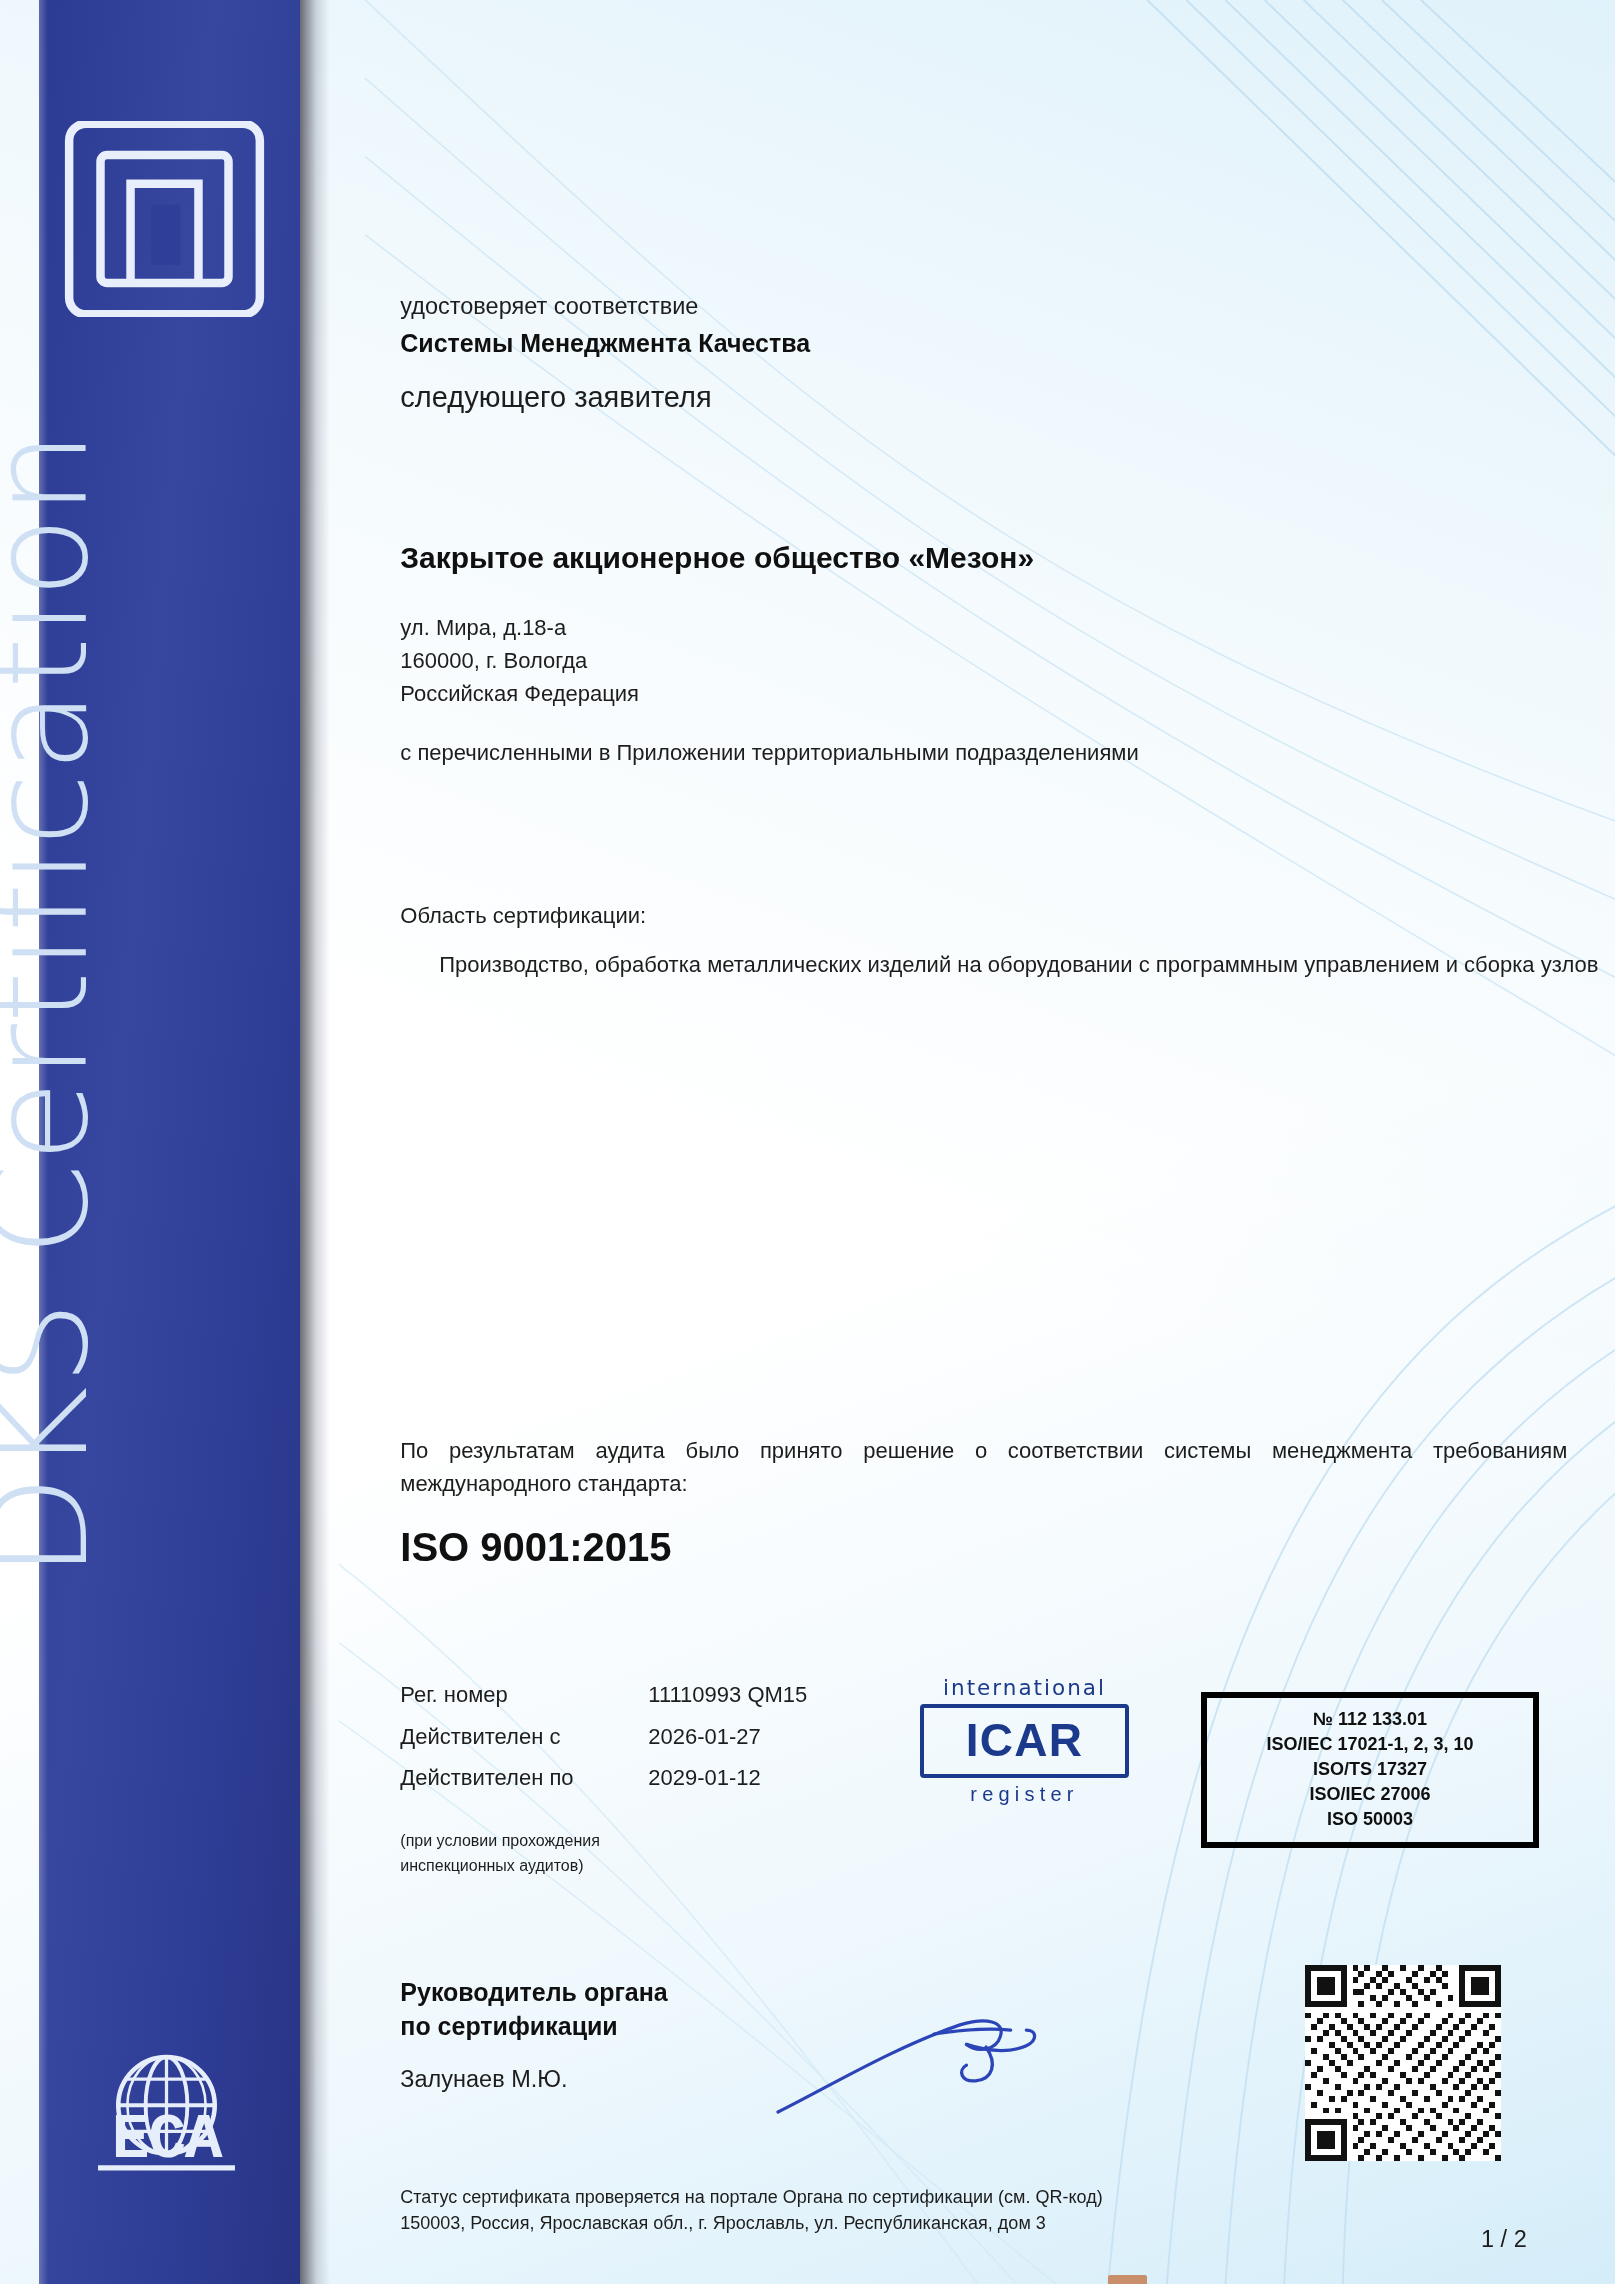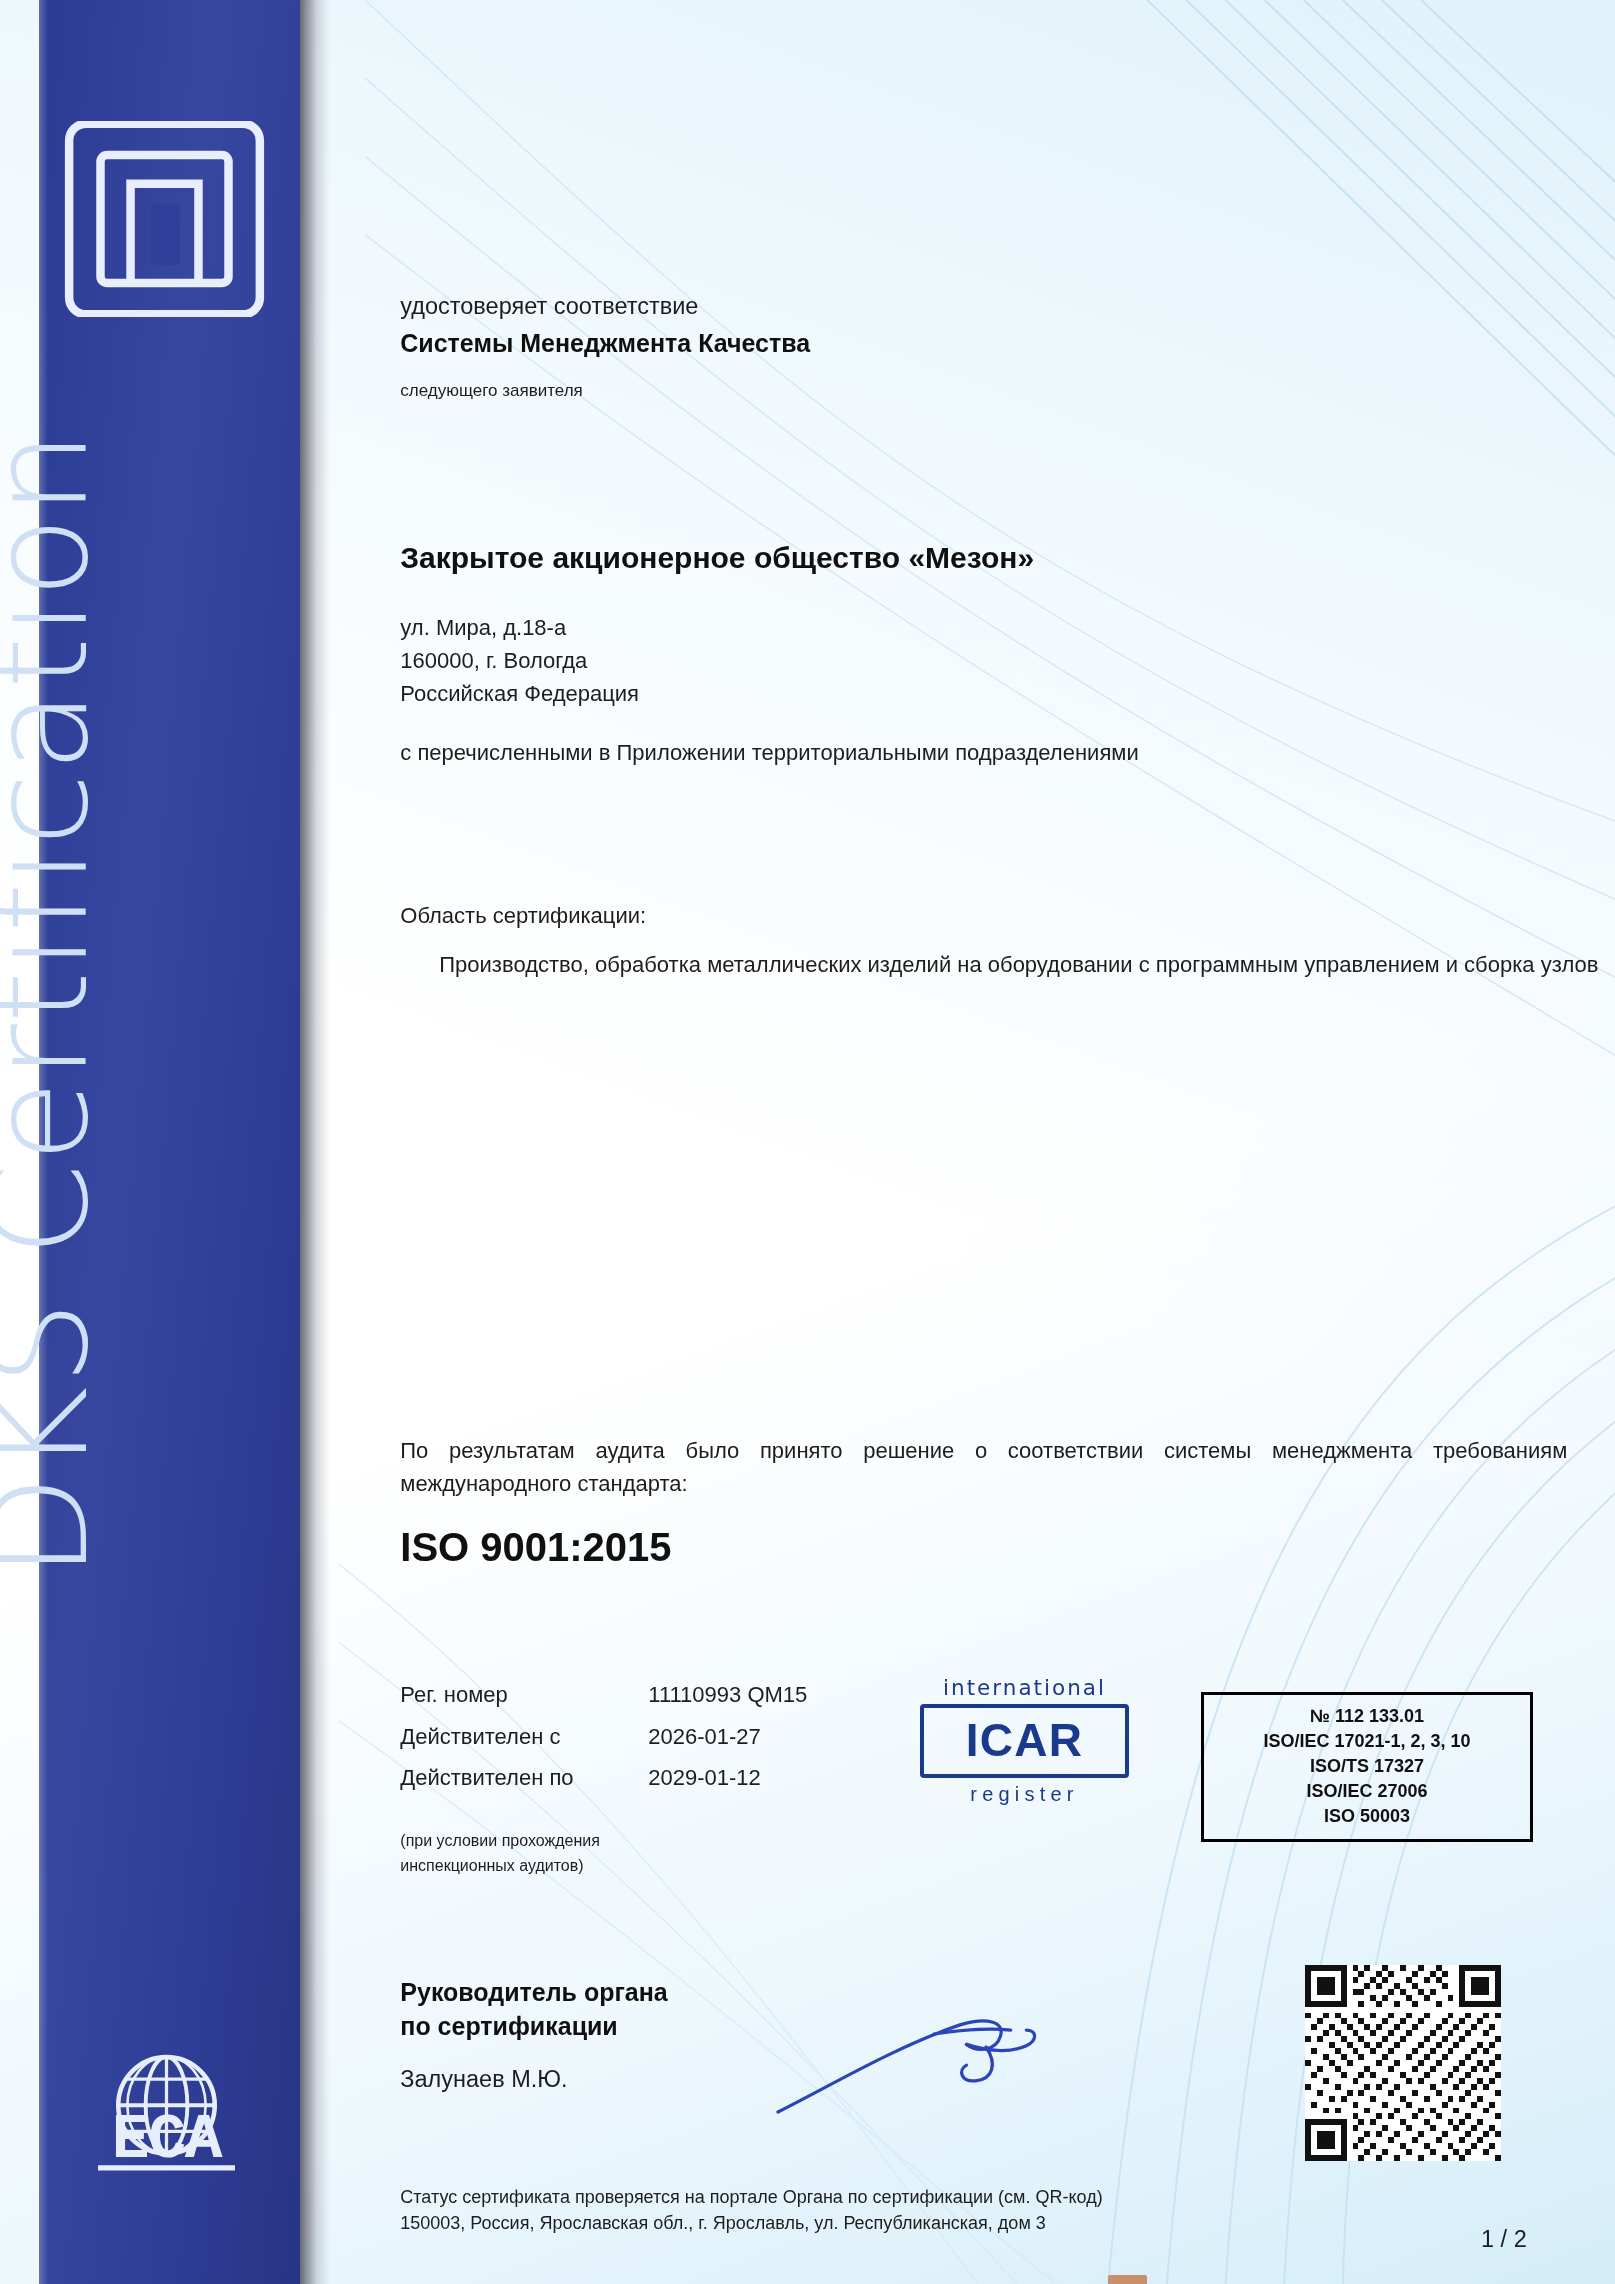--- a/index.html
+++ b/index.html
@@ -126,21 +126,21 @@
     left: 1.3px;
     top: 329px;
     font-size: 25px;
     font-weight: 700;
     color: #101010;
   }
   .line-sub3 {
     position: absolute;
     left: 1.3px;
     top: 381px;
-    font-size: 17px;
+    font-size: 29px;
     color: #1d1d1d;
   }
   .company {
     position: absolute;
     left: 1.3px;
     top: 541px;
     font-size: 30px;
     font-weight: 700;
     color: #101010;
   }
@@ -246,21 +246,21 @@
     font-size: 20px;
     color: #1b3a8c;
     letter-spacing: 5.2px;
   }
   
   .accred {
     position: absolute;
     left: 802px;
     top: 1692px;
     width: 326px;
-    border: 3px solid #000000;
+    border: 6px solid #000000;
     padding: 9px 0 10.4px;
     text-align: center;
     font-size: 18px;
     font-weight: 700;
     line-height: 25px;
     color: #101010;
   }
   
   .sig-title {
     position: absolute;

